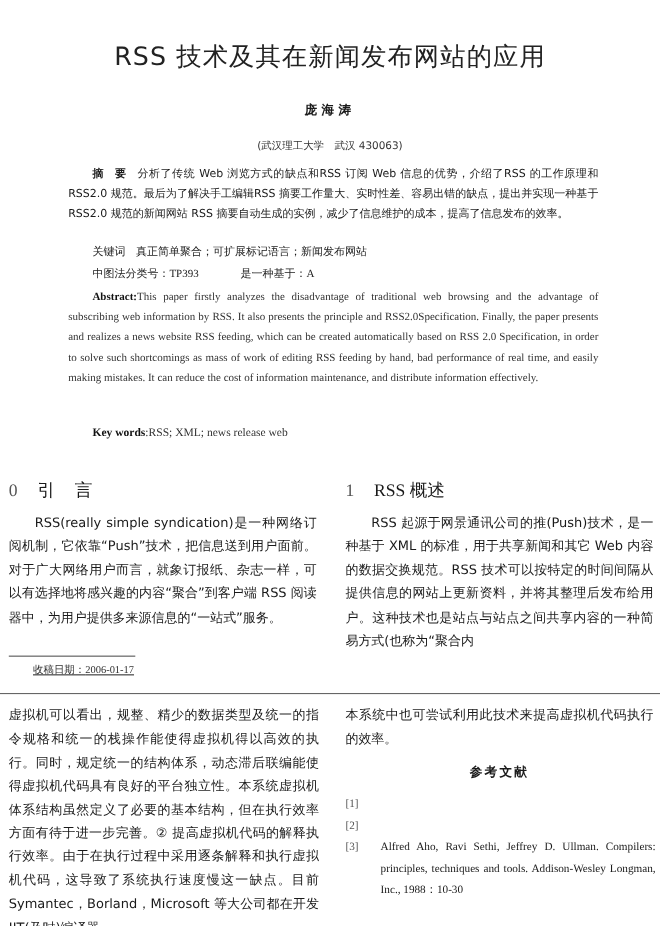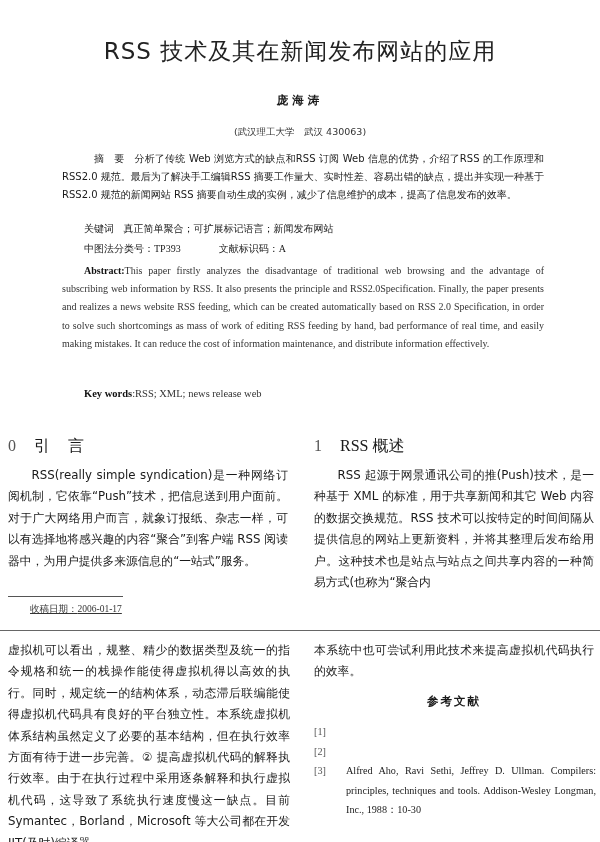--- a/index.html
+++ b/index.html
@@ -4,21 +4,21 @@
 <style>
   html, body { margin:0; padding:0; background:#fff; }
   body { width:600px; height:842px; position:relative; overflow:hidden; color:#1a1a1a;
          font-family: "DejaVu Sans", sans-serif; }
   .abs { position:absolute; }
   .title { left:0; width:600px; top:36px; text-align:center; font-size:23px; letter-spacing:1px; color:#222; }
   .author { left:0; width:600px; top:93px; text-align:center; font-size:11.5px; font-weight:bold; letter-spacing:4px; }
   .affil { left:0; width:600px; top:126px; text-align:center; font-size:9.5px; color:#333; }
   .para { font-size:10px; line-height:18px; text-align:justify; }
   .abs-cn { left:62px; width:482px; top:150px; }
-  .abs-cn .lbl { font-weight:normal; letter-spacing:10px; margin-left:32px; }
+  .abs-cn .lbl { font-weight:bold; letter-spacing:10px; margin-left:22px; }
   .kw { left:84px; top:222px; font-size:10px; }
   .cls { left:84px; top:242px; font-size:10px; }
   .cls .gap { display:inline-block; width:38px; }
   .abs-en { left:62px; width:482px; top:262px; font-family:"Liberation Serif", serif; font-size:10px; line-height:18.2px; text-align:justify; color:#333; }
   .abs-en .lbl { font-weight:bold; margin-left:22px; color:#111; }
   .kw-en { left:84px; top:388px; font-family:"Liberation Serif", serif; font-size:10.5px; color:#333; }
   .kw-en b { color:#111; }
   .sec { font-size:16px; }
   .sec .num { font-family:"Liberation Serif", serif; color:#555; margin-right:18px; }
   .sec0 { left:8px; top:436px; }
@@ -50,21 +50,21 @@
 
 <div class="abs para abs-cn">
   <span class="lbl">摘要</span><span>分析了传统 Web 浏览方式的缺点和RSS 订阅 Web 信息的优势，介绍了RSS 的工作原理和RSS2.0 规范。最后为了解决手工编辑RSS 摘要工作量大、实时性差、容易出错的缺点，提出并实现一种基于 RSS2.0 规范的新闻网站 RSS 摘要自动生成的实例，减少了信息维护的成本，提高了信息发布的效率。</span>
 </div>
 
 <div class="abs kw">
   <span>关键词</span>&nbsp;&nbsp;&nbsp;<span>真正简单聚合；可扩展标记语言；新闻发布网站</span>
 </div>
 
 <div class="abs cls">
-  <span>中图法分类号：</span><span class="serif">TP393</span><span class="gap"></span><span>文献标识码：</span><span class="serif">A</span>
+  <span>中图法分类号：</span><span class="serif">TP393</span><span class="gap"></span><span>是一种基于：</span><span class="serif">A</span>
 </div>
 
 <div class="abs abs-en">
   <span class="lbl">Abstract:</span><span>This paper firstly analyzes the disadvantage of traditional web browsing and the advantage of subscribing web information by RSS. It also presents the principle and RSS2.0Specification. Finally, the paper presents and realizes a news website RSS feeding, which can be created automatically based on RSS 2.0 Specification, in order to solve such shortcomings as mass of work of editing RSS feeding by hand, bad performance of real time, and easily making mistakes. It can reduce the cost of information maintenance, and distribute information effectively.</span>
 </div>
 
 <div class="abs kw-en">
   <b>Key words</b><span>:RSS; XML; news release web</span>
 </div>
 

